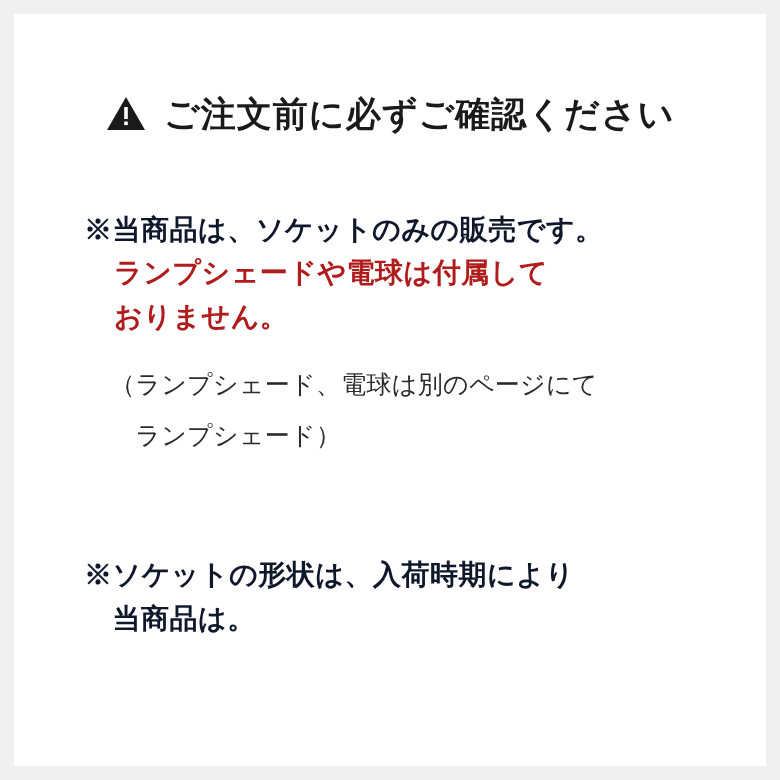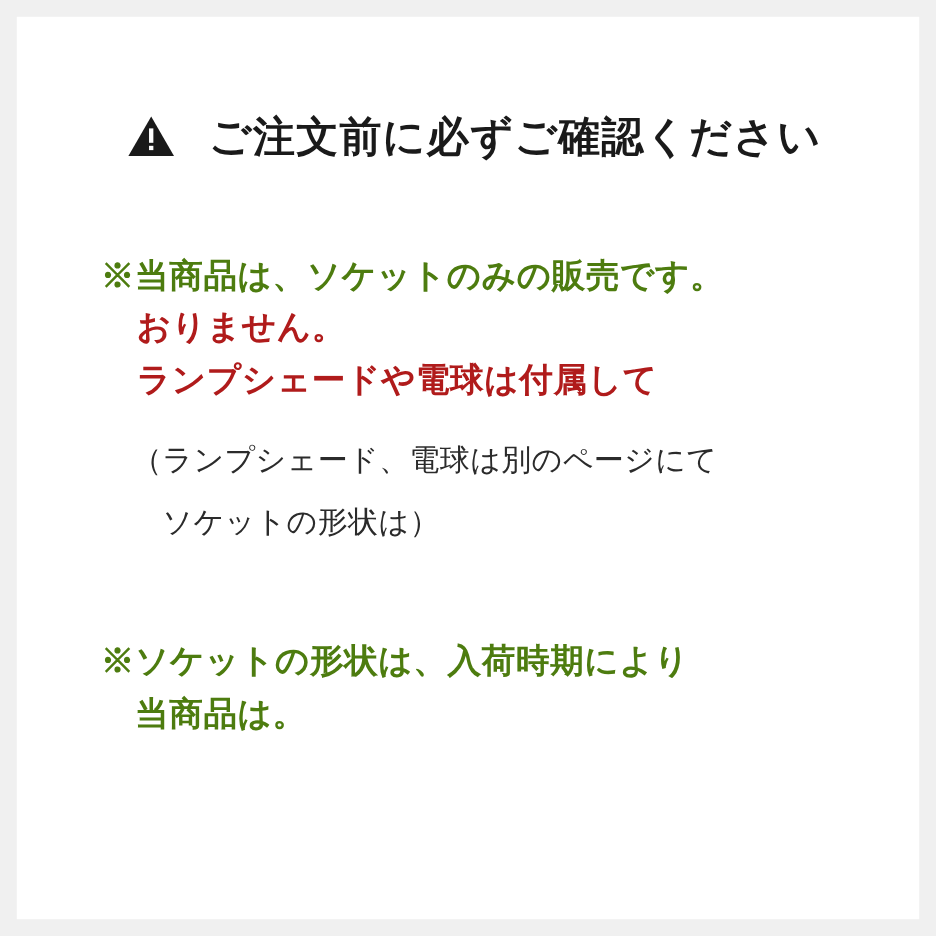--- a/index.html
+++ b/index.html
@@ -23,22 +23,22 @@
   .card {
     position: relative;
     width: 100%;
     height: 100%;
     background: #ffffff;
     box-sizing: border-box;
     padding: 58px 48px 40px 48px;
   }
   .heading {
     display: flex;
-    align-items: center;
-    gap: 28px;
+    align-items: flex-start;
+    gap: 18px;
     margin: 24px 0 0 44px;
   }
   .warn-icon {
     width: 40px;
     height: 36px;
     flex: 0 0 auto;
     display: block;
   }
   .heading-text {
     font-size: 35px;
@@ -48,26 +48,26 @@
     line-height: 1;
     white-space: nowrap;
   }
   .block {
     margin-left: 22px;
   }
   .block-1 {
     margin-top: 76px;
   }
   .block-2 {
-    margin-top: 74px;
+    margin-top: 98px;
   }
   .line {
     font-size: 28px;
     line-height: 1.55;
-    color: #4d7c0f;
+    color: #0f172a;
     letter-spacing: 0.5px;
     white-space: nowrap;
   }
   .bold {
     font-weight: bold;
   }
   .red {
     color: #b01b1b;
     font-weight: bold;
   }
@@ -97,25 +97,25 @@
       <svg class="warn-icon" viewBox="0 0 40 36">
         <path d="M20 1 L39 34 L1 34 Z" fill="#1a1a1a"></path>
         <rect x="18.2" y="11" width="3.6" height="12" fill="#ffffff"></rect>
         <rect x="18.2" y="25.5" width="3.6" height="3.6" fill="#ffffff"></rect>
       </svg>
       <div class="heading-text">ご注文前に必ずご確認ください</div>
     </div>
 
     <div class="block block-1">
       <div class="line bold">※当商品は、ソケットのみの販売です。</div>
+      <div class="line red indent">ランプシェードや電球は付属して</div>
       <div class="line red indent">おりません。</div>
-      <div class="line red indent">ランプシェードや電球は付属して</div>
       <div class="sub-group">
         <div class="sub">（ランプシェード、電球は別のページにて</div>
-        <div class="sub">　ソケットの形状は）</div>
+        <div class="sub">　ランプシェード）</div>
       </div>
     </div>
 
     <div class="block block-2">
       <div class="line bold">※ソケットの形状は、入荷時期により</div>
       <div class="line bold">　当商品は。</div>
     </div>
 
   </div>
 </div>

